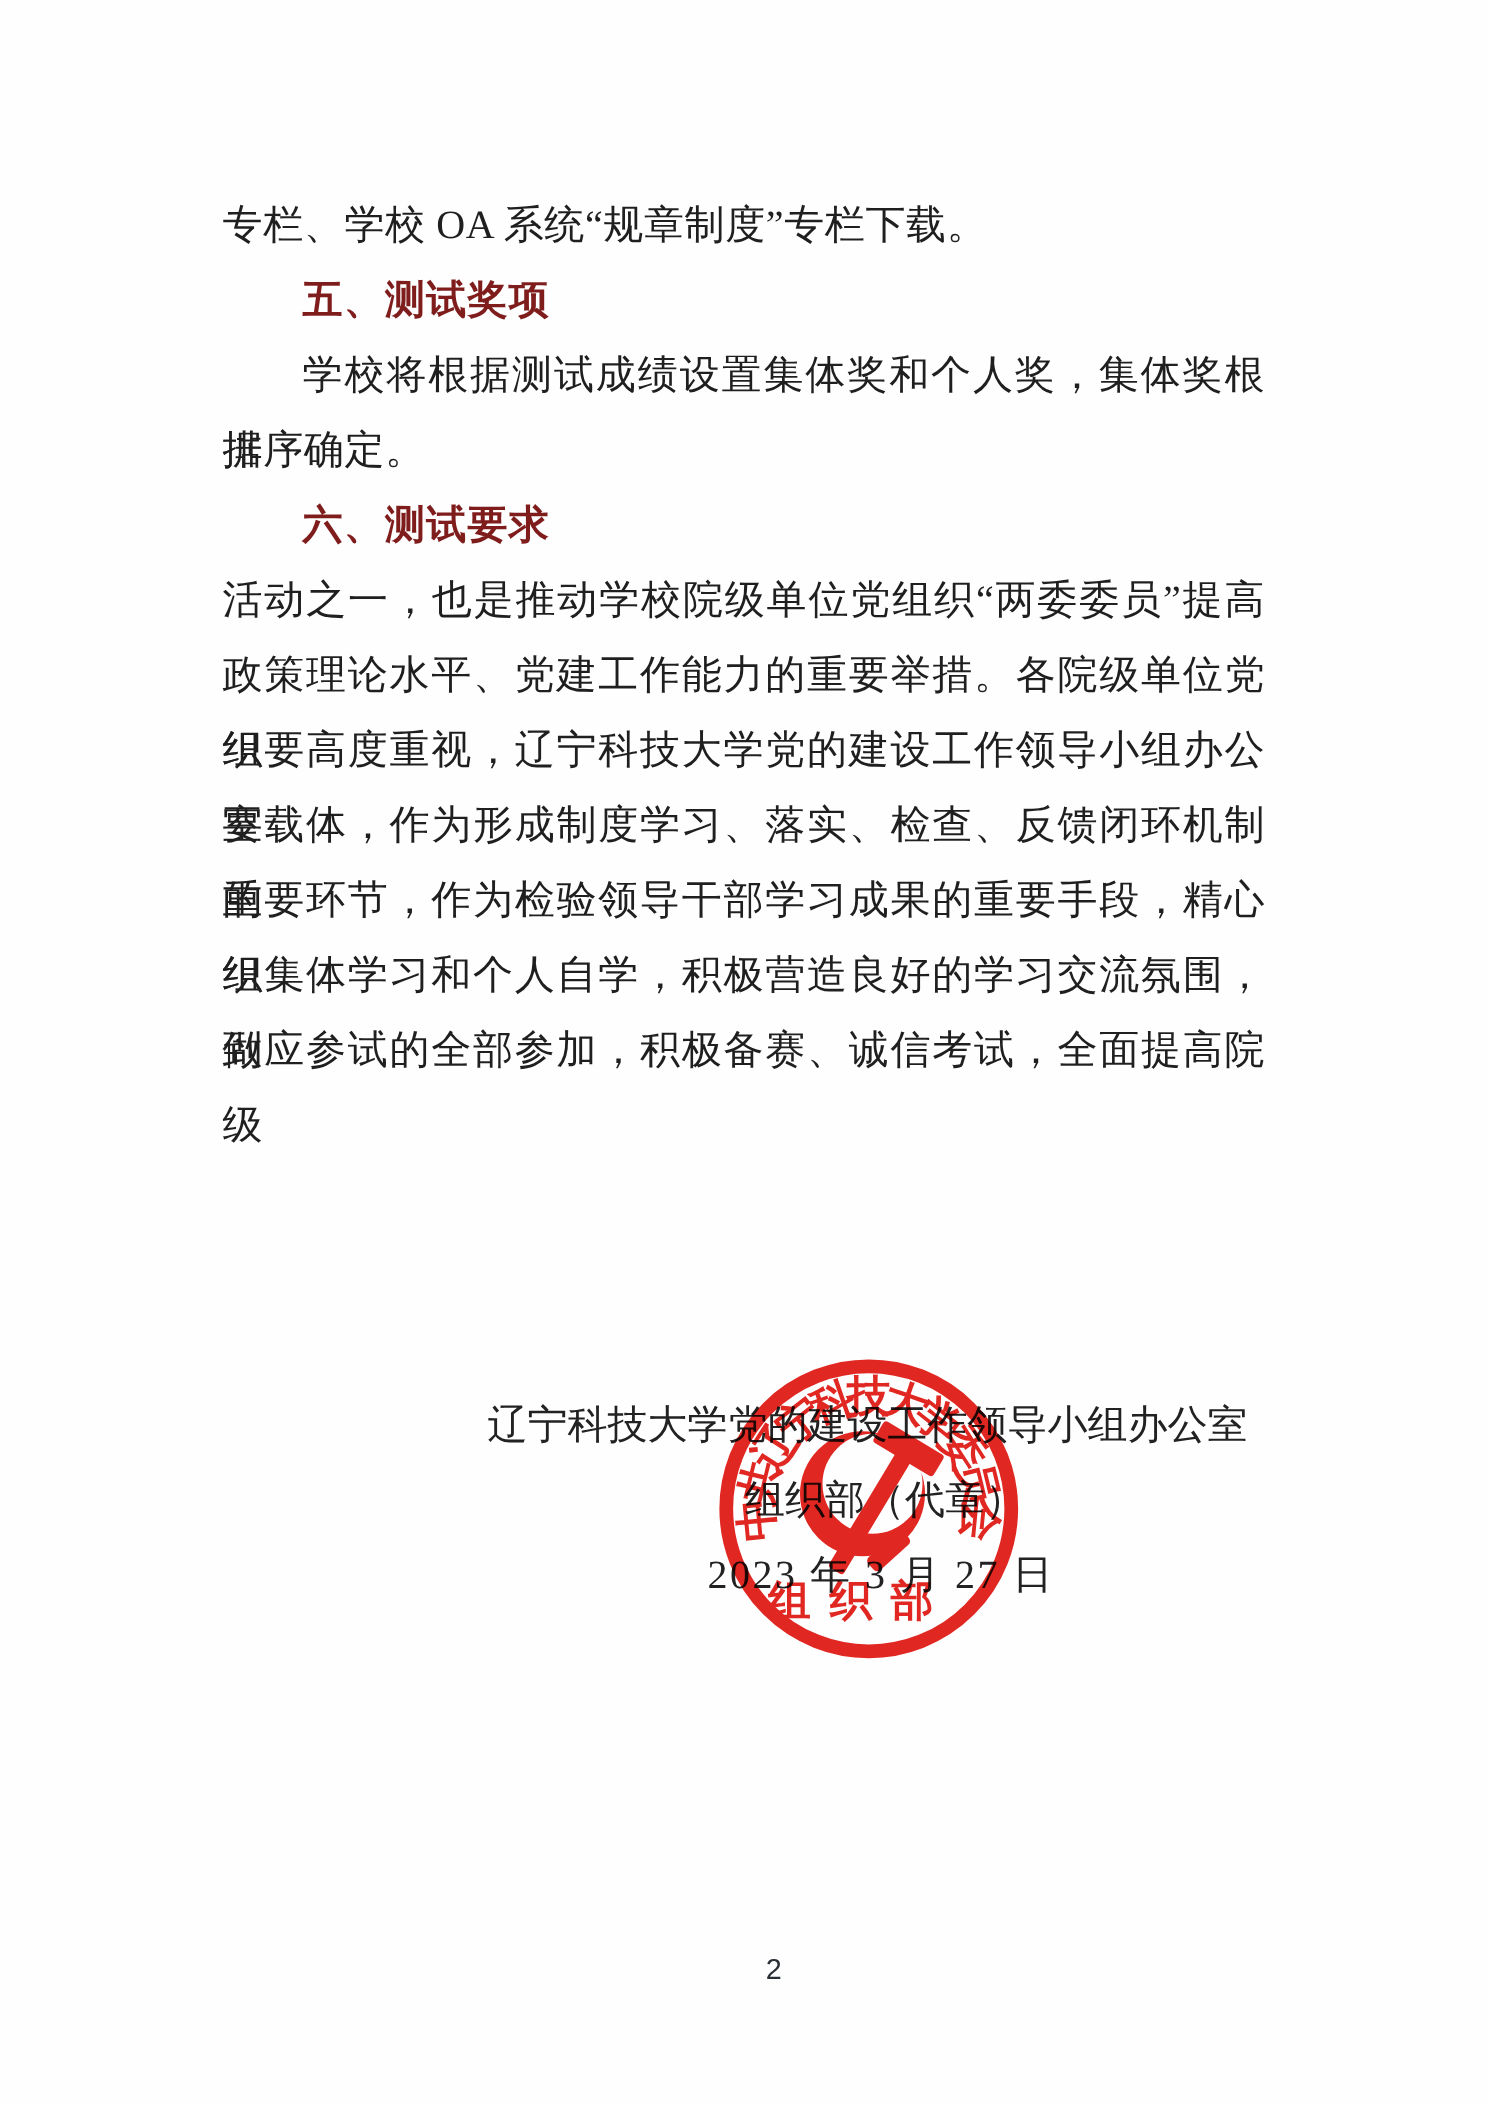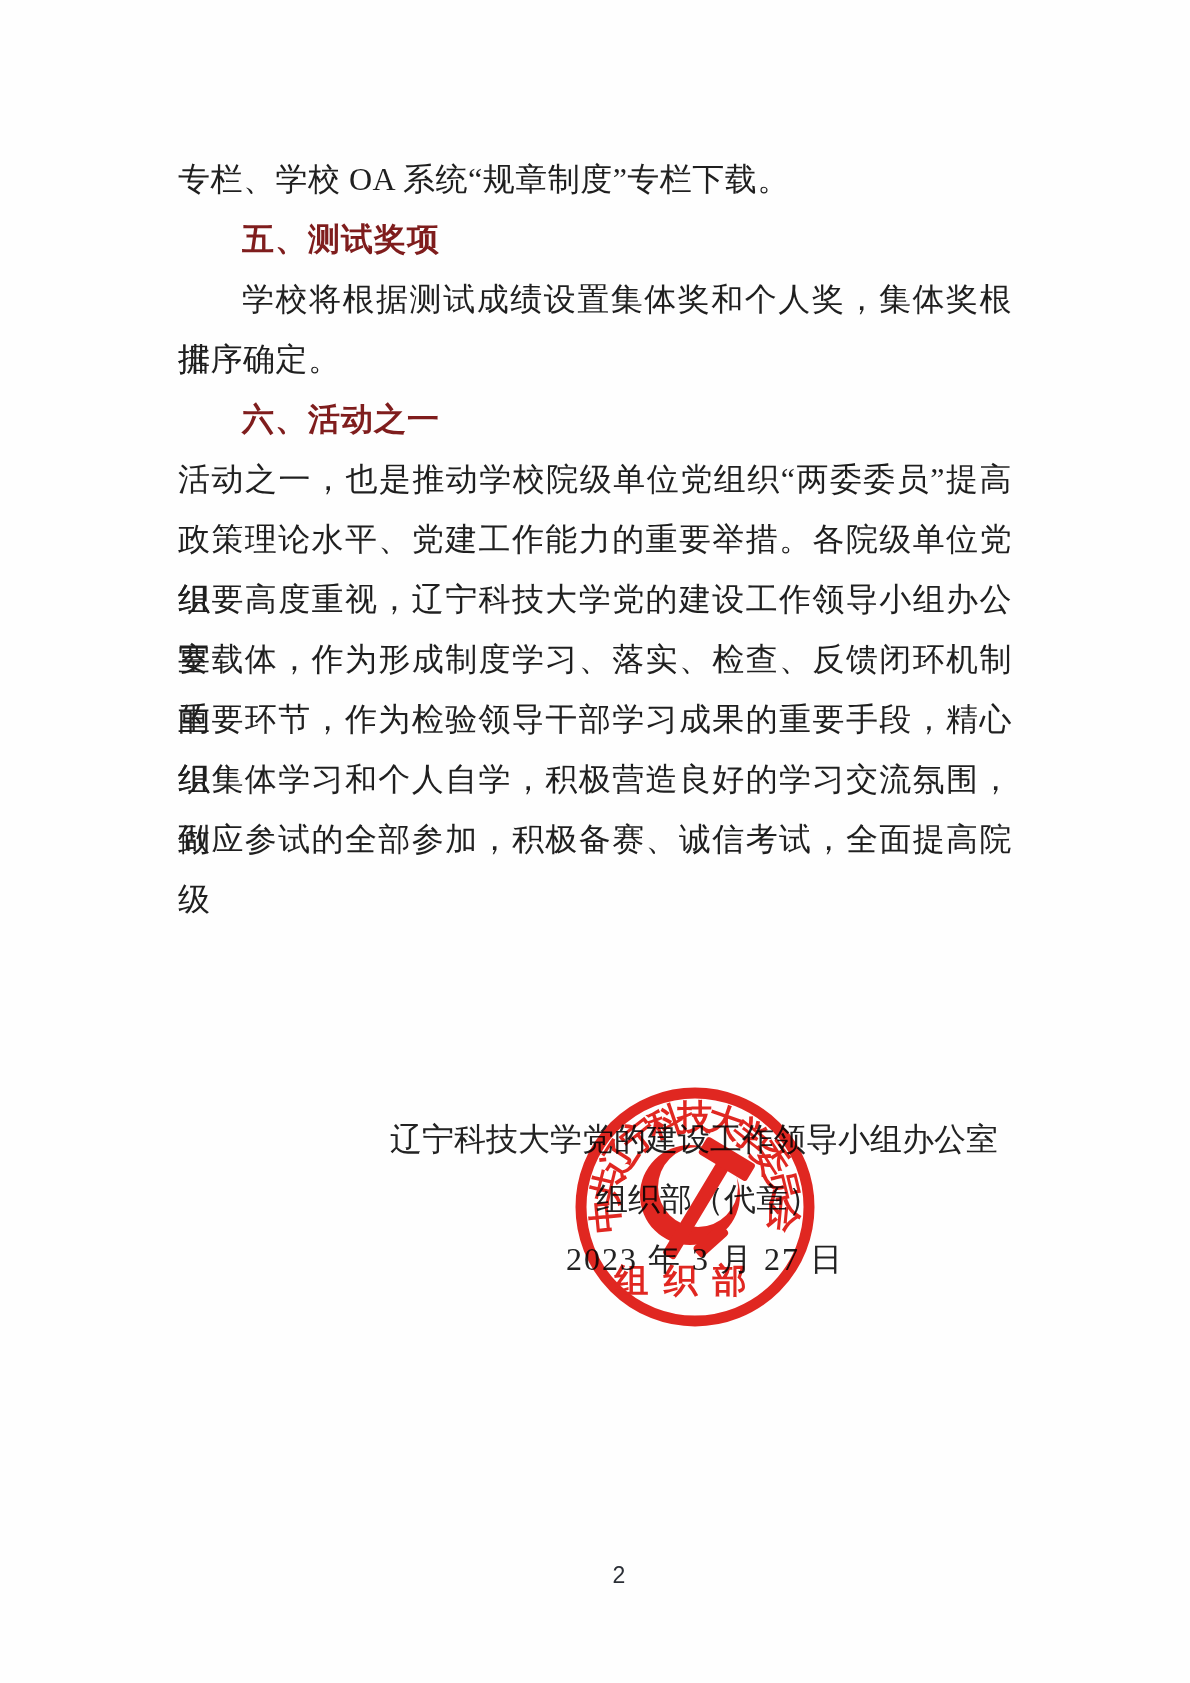--- a/index.html
+++ b/index.html
@@ -93,21 +93,21 @@
 </head>
 <body>
 
 <div class="page">
 
   <div class="body-text">
     <div class="line">专栏、学校 OA 系统“规章制度”专栏下载。</div>
     <div class="line heading">五、测试奖项</div>
     <div class="line indent full">学校将根据测试成绩设置集体奖和个人奖，集体奖根据</div>
     <div class="line">排序确定。</div>
-    <div class="line heading">六、活动之一</div>
+    <div class="line heading">六、测试要求</div>
     <div class="line full">活动之一，也是推动学校院级单位党组织“两委委员”提高</div>
     <div class="line full">政策理论水平、党建工作能力的重要举措。各院级单位党组</div>
     <div class="line full">织要高度重视，辽宁科技大学党的建设工作领导小组办公室</div>
     <div class="line full">要载体，作为形成制度学习、落实、检查、反馈闭环机制的</div>
     <div class="line full">重要环节，作为检验领导干部学习成果的重要手段，精心组</div>
     <div class="line full">织集体学习和个人自学，积极营造良好的学习交流氛围，做</div>
     <div class="line full">到应参试的全部参加，积极备赛、诚信考试，全面提高院级</div>
   </div>
 
   <div class="sig-block">

